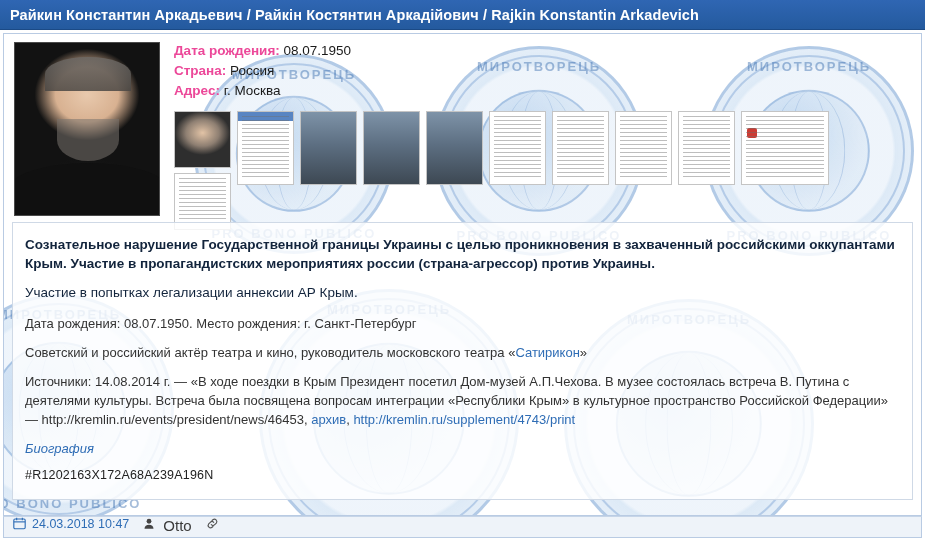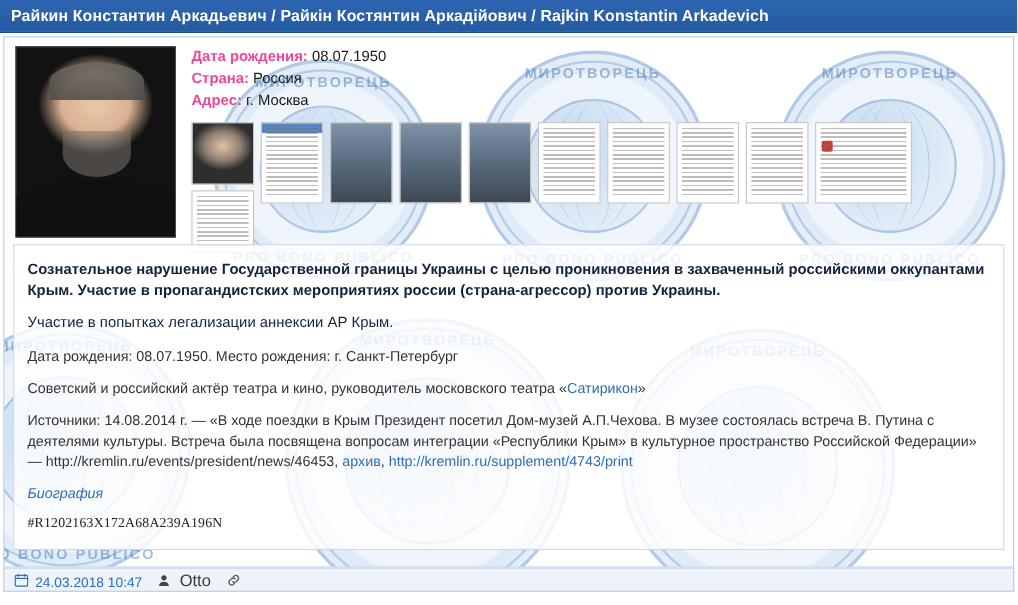--- a/index.html
+++ b/index.html
@@ -256,36 +256,36 @@
   }
   .biolink {
     display: inline-block;
     font-size: 13px;
     color: #2f6db5;
     text-decoration: none;
     margin: 2px 0 12px 0;
     font-style: italic;
   }
   .code {
-    font-family: Liberation Serif, serif;
+    font-family: Liberation Sans, sans-serif;
     font-size: 12.5px;
     color: #222222;
     letter-spacing: 0.2px;
   }
 
   
   .footer {
     position: absolute;
     left: 3px; top: 516px;
     width: 919px; height: 22px;
     background: #eef3f9;
     border: 1px solid #b9cbe3;
     border-top: 1px solid #c6d5e8;
     display: flex;
-    align-items: flex-end;
+    align-items: flex-start;
     padding-left: 9px;
     gap: 6px;
   }
   .footer .date {
     color: #2f6db5;
     font-size: 12.5px;
   }
   .footer .author {
     color: #3a3a3a;
     font-size: 15px;

